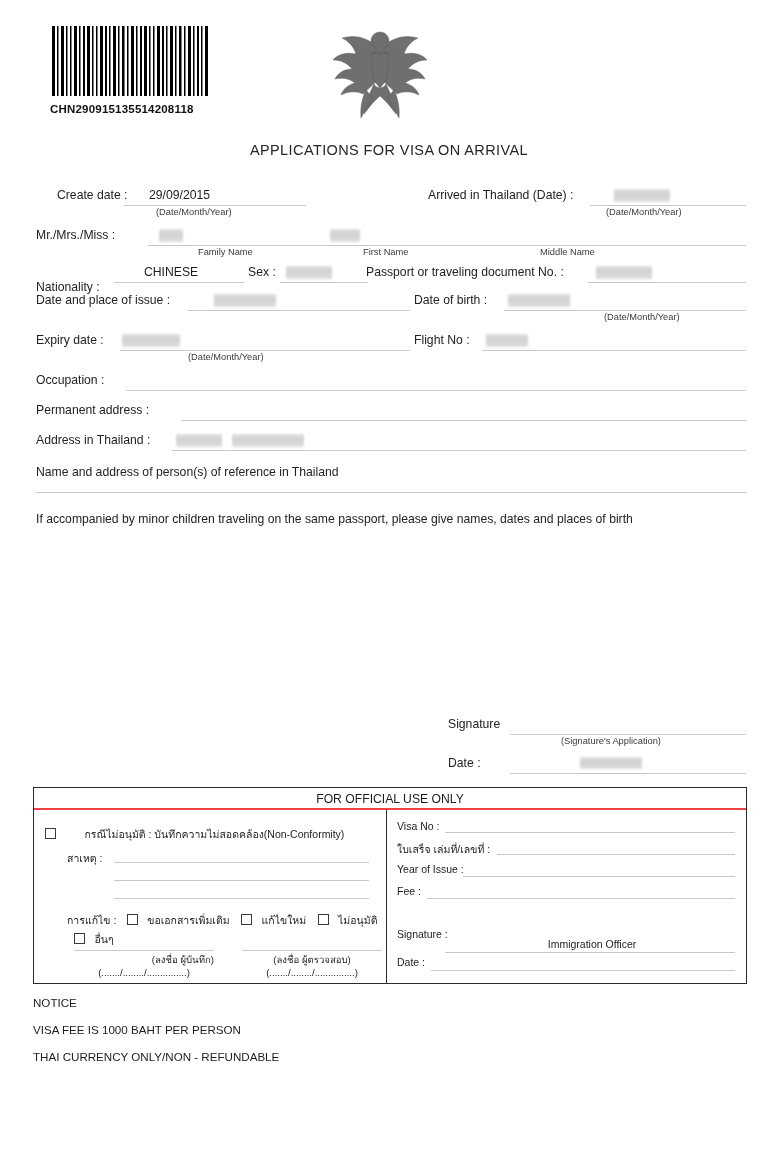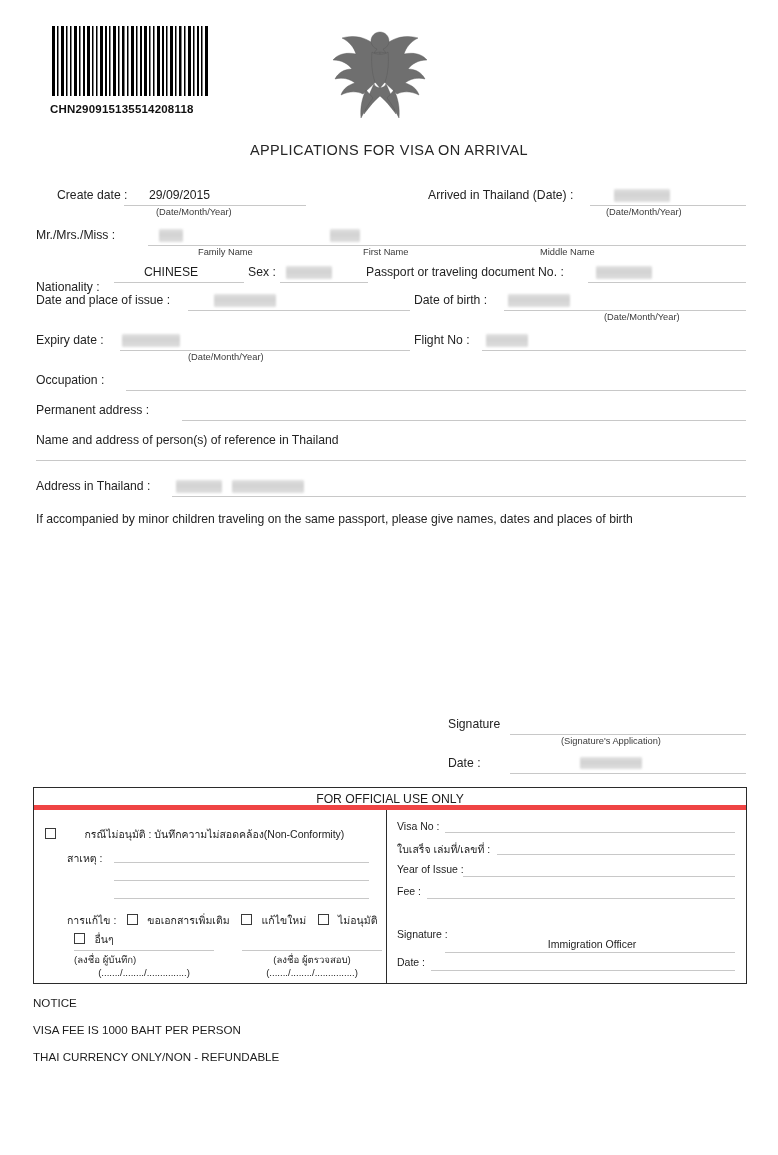--- a/index.html
+++ b/index.html
@@ -75,21 +75,21 @@
   .official {
     position: absolute; left: 33px; top: 787px;
     width: 714px; height: 197px;
     border: 1px solid #2b2b2b;
     background: #fff;
   }
   .official-head {
     height: 22px; line-height: 22px;
     text-align: center;
     font-size: 12.2px;
-    border-bottom: 5px solid #ef4444;
+    border-bottom: 2px solid #ef4444;
     color: #1d1d1d;
   }
   .official-body { position: relative; height: 174px; }
   .official-split {
     position: absolute; left: 352px; top: 0; bottom: 0;
     width: 0; border-left: 1px solid #2b2b2b;
   }
   .ob-left { position: absolute; left: 0; top: 0; width: 352px; height: 174px; }
   .ob-right { position: absolute; left: 353px; top: 0; width: 360px; height: 174px; }
 
@@ -241,30 +241,30 @@
     <div style="position:relative;height:30px;">
       <span class="lbl abs" style="left:0; top:3px;">Occupation :</span>
       <div class="rule" style="left:90px; top:20px; width:620px;"></div>
     </div>
 
     <div style="position:relative;height:30px;">
       <span class="lbl abs" style="left:0; top:3px;">Permanent address :</span>
       <div class="rule" style="left:146px; top:20px; width:564px;"></div>
     </div>
 
-    <div style="position:relative;height:46px;">
-      <span class="lbl abs" style="left:0; top:3px;">Name and address of person(s) of reference in Thailand</span>
-      <div class="rule" style="left:0; top:30px; width:710px;"></div>
-    </div>
-
     <div style="position:relative;height:32px;">
       <span class="lbl abs" style="left:0; top:3px;">Address in Thailand :</span>
       <div class="rule" style="left:136px; top:20px; width:574px;"></div>
       <div class="redact" style="left:140px; top:4px; width:46px; height:13px;"></div>
       <div class="redact" style="left:196px; top:4px; width:72px; height:13px;"></div>
+    </div>
+
+    <div style="position:relative;height:46px;">
+      <span class="lbl abs" style="left:0; top:3px;">Name and address of person(s) of reference in Thailand</span>
+      <div class="rule" style="left:0; top:30px; width:710px;"></div>
     </div>
 
     <div style="position:relative;height:40px;">
       <span class="lbl abs" style="left:0; top:4px;">If accompanied by minor children traveling on the same passport, please give names, dates and places of birth</span>
     </div>
   </div>
 
   <div class="sig-area">
     <div style="position:relative;height:40px;">
       <span class="lbl abs" style="left:412px; top:5px;">Signature</span>
@@ -302,21 +302,21 @@
           <span class="th" style="margin-left:5px;">ขอเอกสารเพิ่มเติม</span>
           <span class="chk" style="margin-left:7px;"></span>
           <span class="th" style="margin-left:5px;">แก้ไขใหม่</span>
           <span class="chk" style="margin-left:7px;"></span>
           <span class="th" style="margin-left:5px;">ไม่อนุมัติ</span>
           <span class="chk" style="margin-left:7px;"></span>
           <span class="th" style="margin-left:5px;">อื่นๆ</span>
         </div>
 
         <div class="rule" style="left:40px; top:140px; width:140px;"></div>
-        <div class="th-sm" style="position:absolute; left:40px; top:142px; width:140px; text-align:left;">(ลงชื่อ ผู้บันทึก)</div>
+        <div class="th-sm" style="position:absolute; left:40px; top:142px; width:140px; text-align:right;">(ลงชื่อ ผู้บันทึก)</div>
         <div class="th-sm" style="position:absolute; left:40px; top:157px; width:140px; text-align:center;">(......./......../...............)</div>
 
         <div class="rule" style="left:208px; top:140px; width:140px;"></div>
         <div class="th-sm" style="position:absolute; left:208px; top:142px; width:140px; text-align:center;">(ลงชื่อ ผู้ตรวจสอบ)</div>
         <div class="th-sm" style="position:absolute; left:208px; top:157px; width:140px; text-align:center;">(......./......../...............)</div>
       </div>
 
       <div class="ob-right">
         <div class="th" style="position:absolute; left:10px; top:10px;">Visa No :</div>
         <div class="rule" style="left:58px; top:22px; width:290px;"></div>

